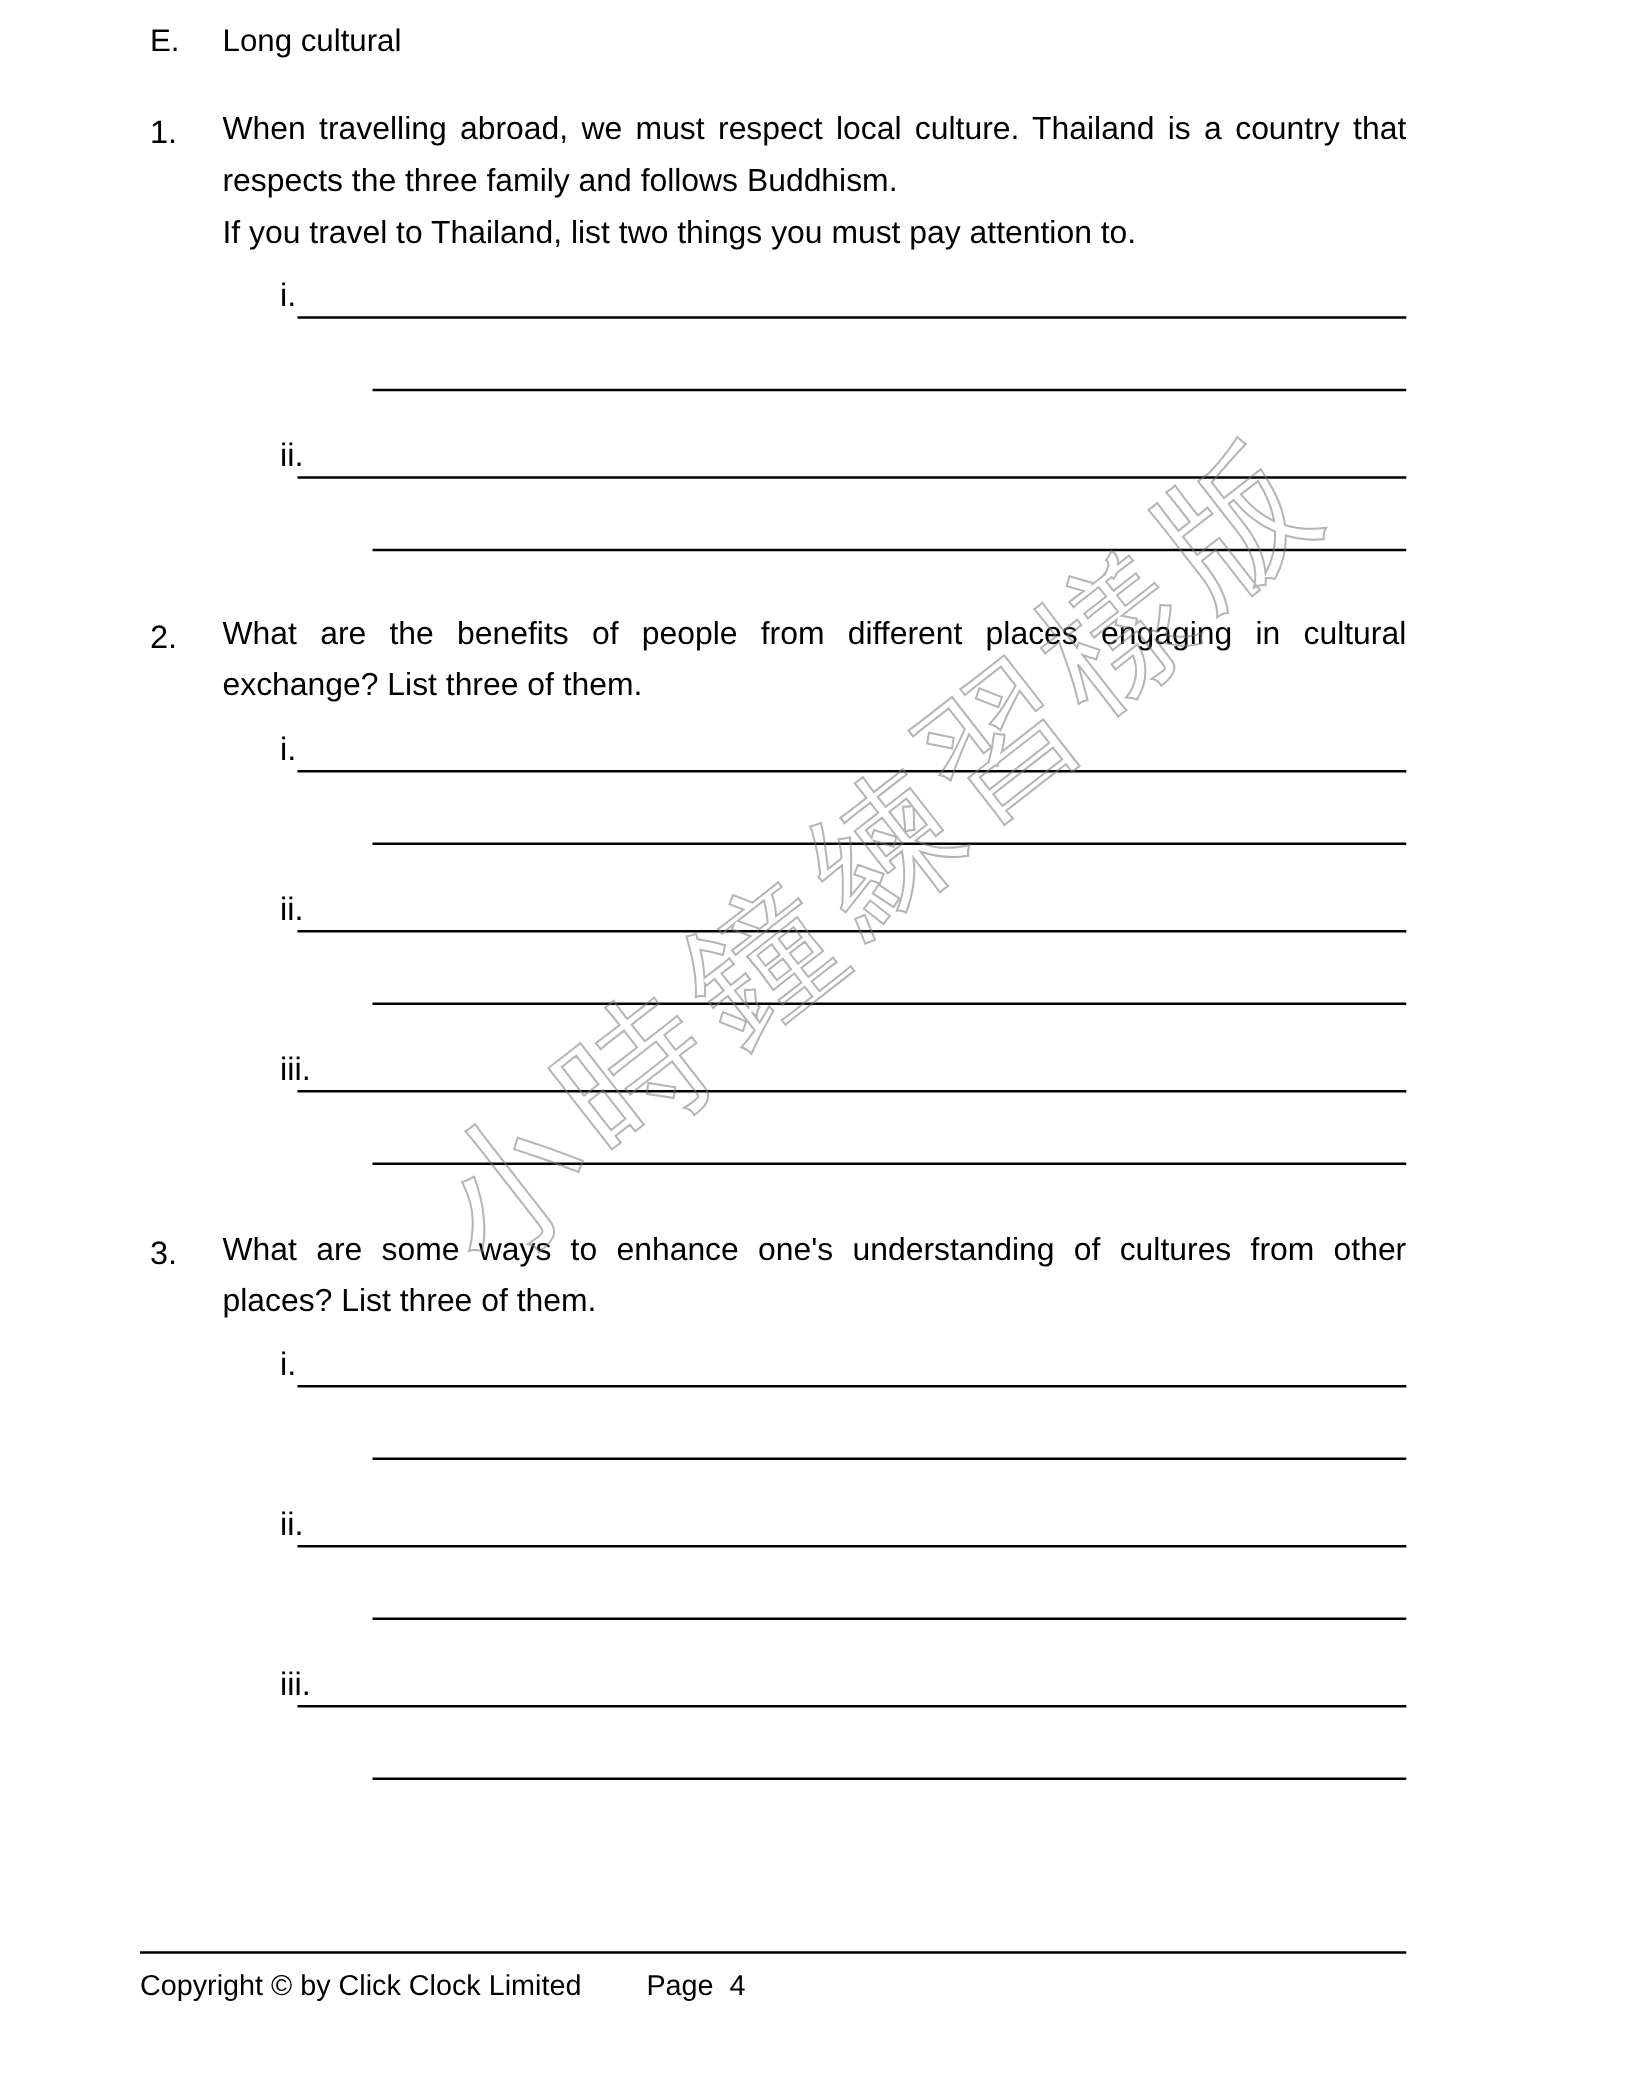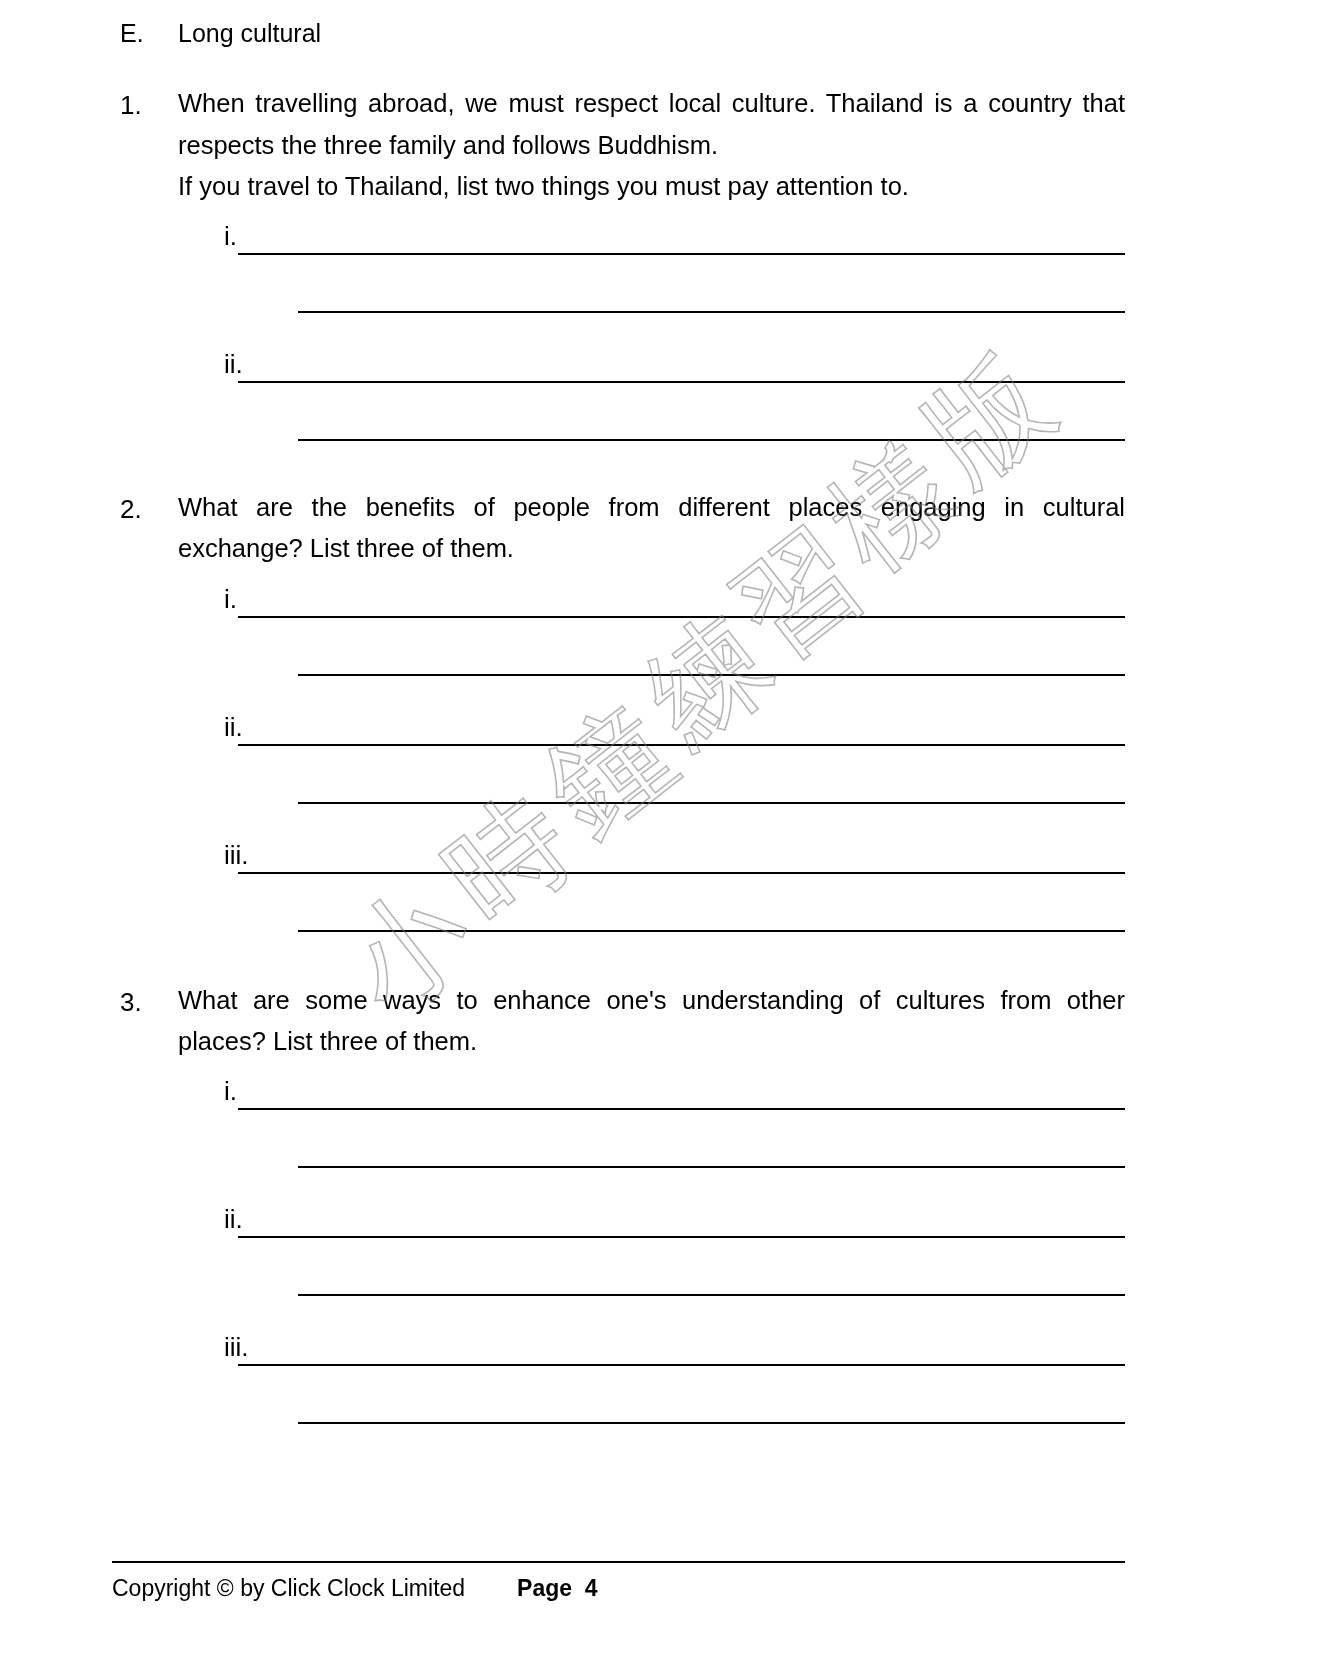--- a/index.html
+++ b/index.html
@@ -135,21 +135,21 @@
     border-top: 2.2px solid #000;
     margin-bottom: 12px;
   }
   .footer-row {
     display: flex;
     align-items: baseline;
     font-size: 23px;
   }
   .footer-copy { margin-right: 52px; }
   .footer-rights { flex: 1 1 auto; }
-  .footer-page { white-space: pre; font-weight: bold; }
+  .footer-page { white-space: pre; }
 </style>
 </head>
 <body>
 
 <div class="page">
 
   <div class="section-head">
     <div class="section-letter">E.</div>
     <div class="section-title">Long cultural</div>
   </div>

